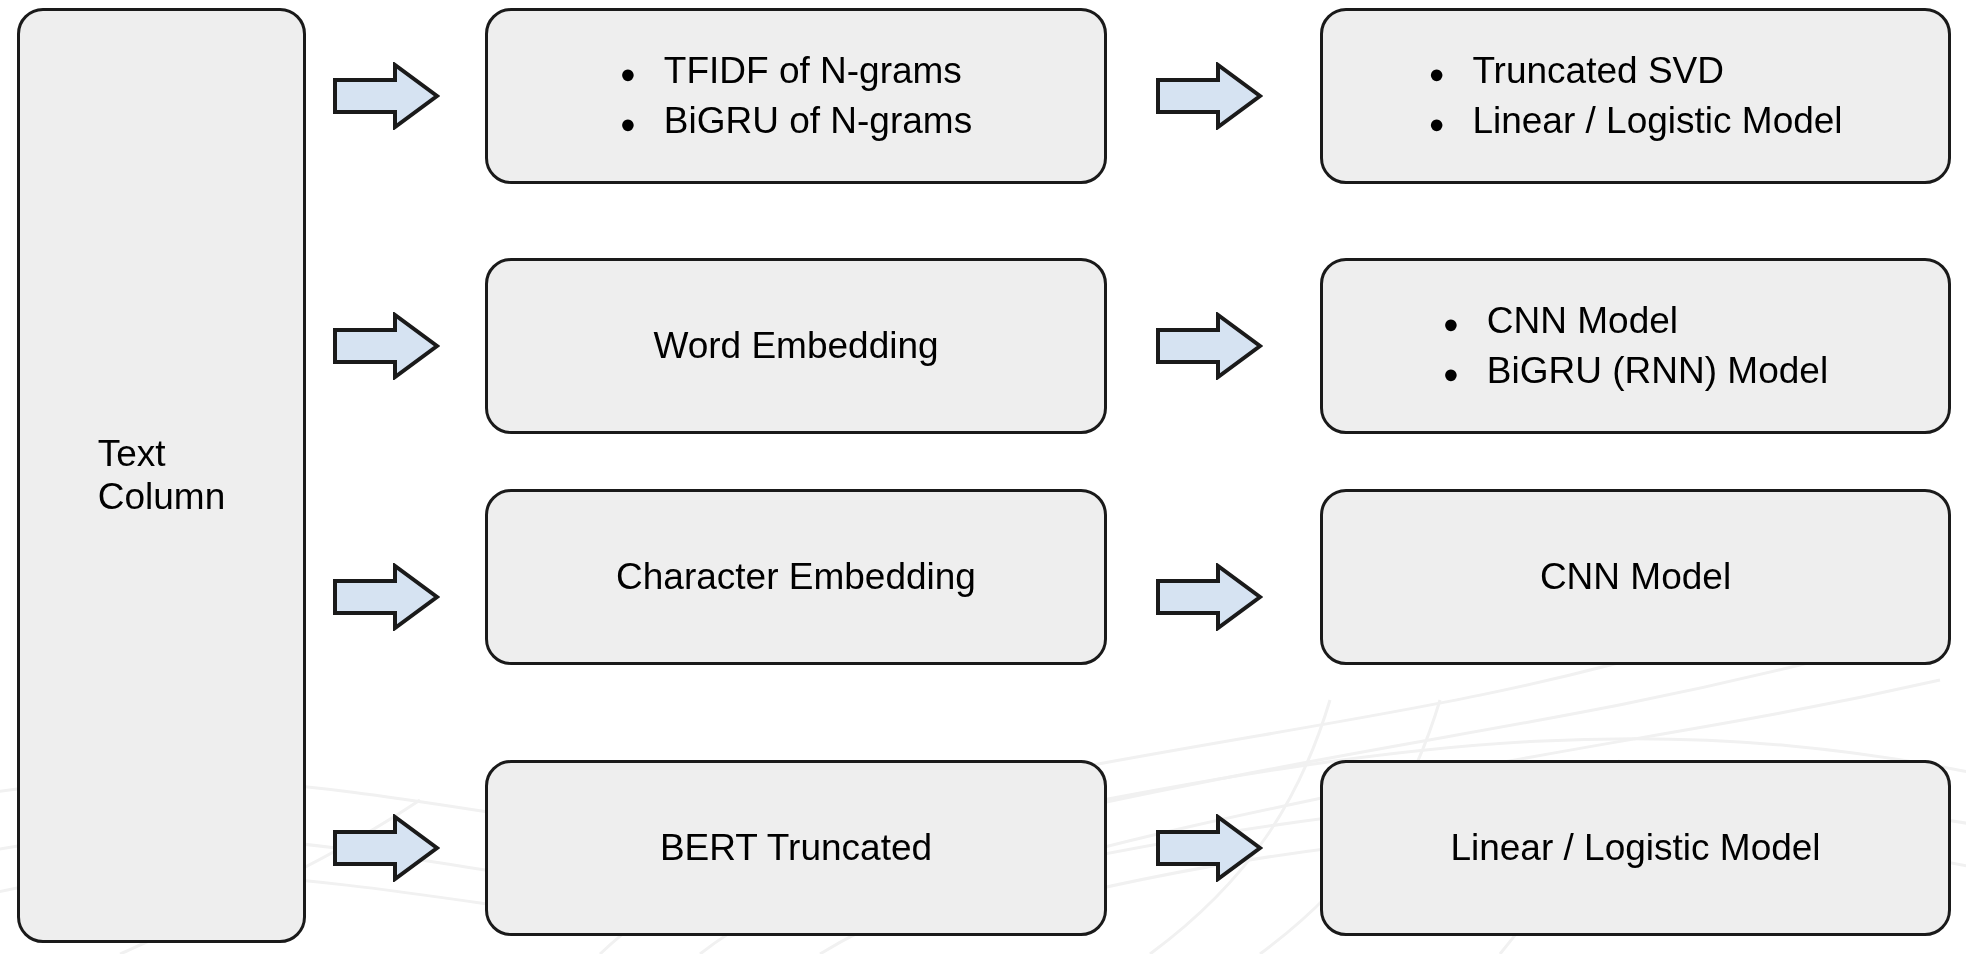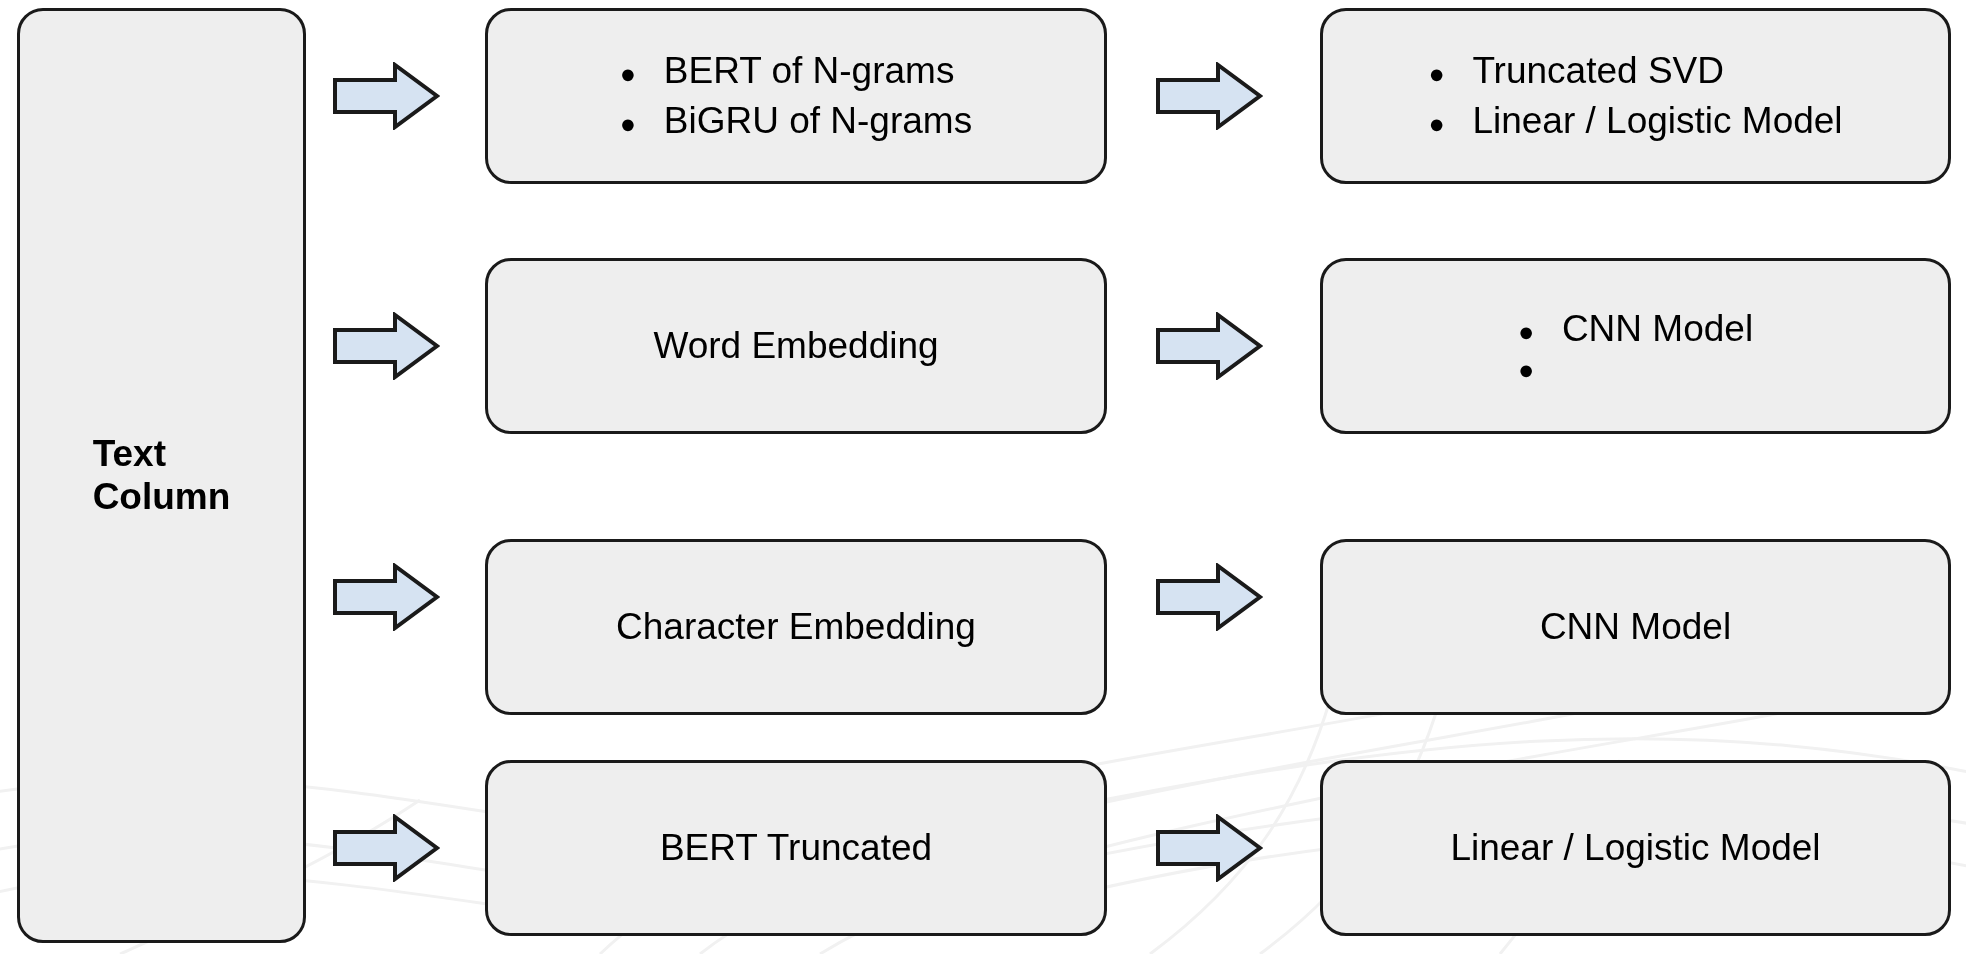--- a/index.html
+++ b/index.html
@@ -76,29 +76,28 @@
     z-index: 3;
   }
   #source-box {
     left: 17px;
     top: 8px;
     width: 289px;
     height: 935px;
   }
   #source-label {
     font-size: 37px;
-    font-weight: bold;
   }
   
   .col-mid { left: 485px; width: 622px; }
   
   .col-right { left: 1320px; width: 631px; }
   .row-1 { top: 8px;  height: 176px; }
   .row-2 { top: 258px; height: 176px; }
-  .row-3 { top: 539px; height: 176px; }
+  .row-3 { top: 489px; height: 176px; }
   .row-4 { top: 760px; height: 176px; }
 
   .arrow-mid  { left: 332px; }
   .arrow-right{ left: 1155px; }
   .arrow-r1 { top: 62px; }
   .arrow-r2 { top: 312px; }
   .arrow-r3 { top: 563px; }
   .arrow-r4 { top: 814px; }
 </style>
 </head>
@@ -127,21 +126,21 @@
   </div>
 
   <svg class="arrow arrow-mid arrow-r1" width="108" height="68" viewBox="0 0 108 68">
     <polygon points="3,18 63,18 63,3 105,34 63,65 63,50 3,50" fill="#d6e3f2" stroke="#1a1a1a" stroke-width="4" stroke-linejoin="miter"></polygon>
   </svg>
 
   <div class="box col-mid row-1">
     <div class="bullet-list">
       <div class="bullet-item">
         <span class="bullet-dot">●</span>
-        <span class="bullet-text">BERT of N-grams</span>
+        <span class="bullet-text">TFIDF of N-grams</span>
       </div>
       <div class="bullet-item">
         <span class="bullet-dot">●</span>
         <span class="bullet-text">BiGRU of N-grams</span>
       </div>
     </div>
   </div>
 
   <svg class="arrow arrow-right arrow-r1" width="108" height="68" viewBox="0 0 108 68">
     <polygon points="3,18 63,18 63,3 105,34 63,65 63,50 3,50" fill="#d6e3f2" stroke="#1a1a1a" stroke-width="4" stroke-linejoin="miter"></polygon>
@@ -173,20 +172,21 @@
   </svg>
 
   <div class="box col-right row-2">
     <div class="bullet-list">
       <div class="bullet-item">
         <span class="bullet-dot">●</span>
         <span class="bullet-text">CNN Model</span>
       </div>
       <div class="bullet-item">
         <span class="bullet-dot">●</span>
+        <span class="bullet-text">BiGRU (RNN) Model</span>
       </div>
     </div>
   </div>
 
   <svg class="arrow arrow-mid arrow-r3" width="108" height="68" viewBox="0 0 108 68">
     <polygon points="3,18 63,18 63,3 105,34 63,65 63,50 3,50" fill="#d6e3f2" stroke="#1a1a1a" stroke-width="4" stroke-linejoin="miter"></polygon>
   </svg>
 
   <div class="box col-mid row-3">
     <span class="box-center-text">Character Embedding</span>

